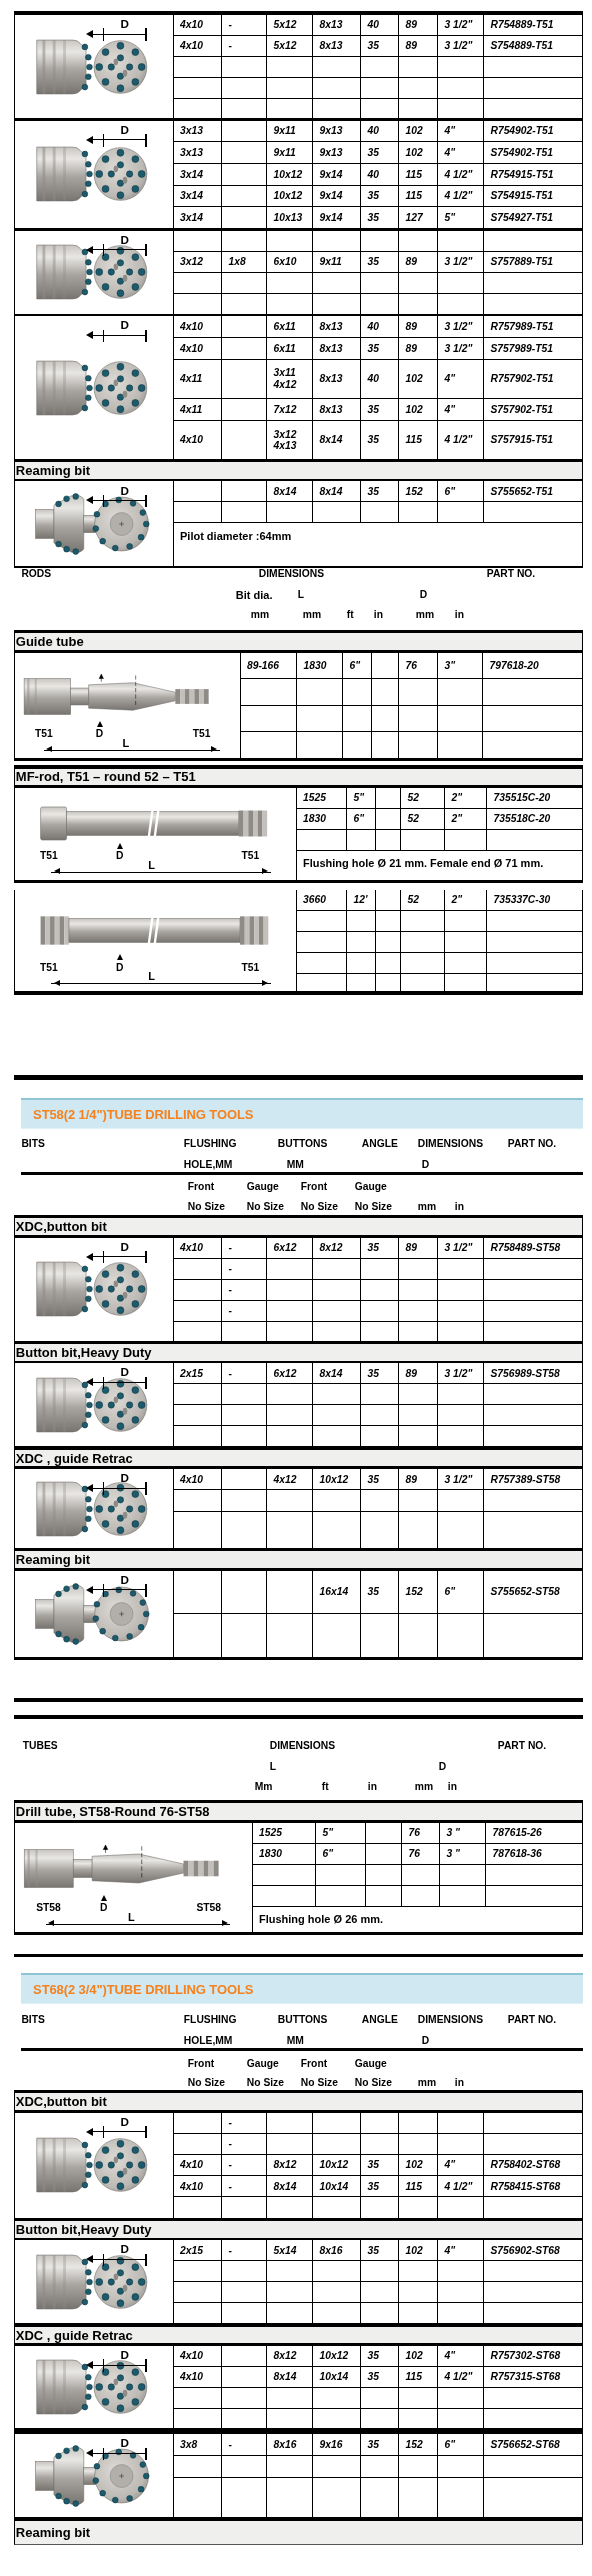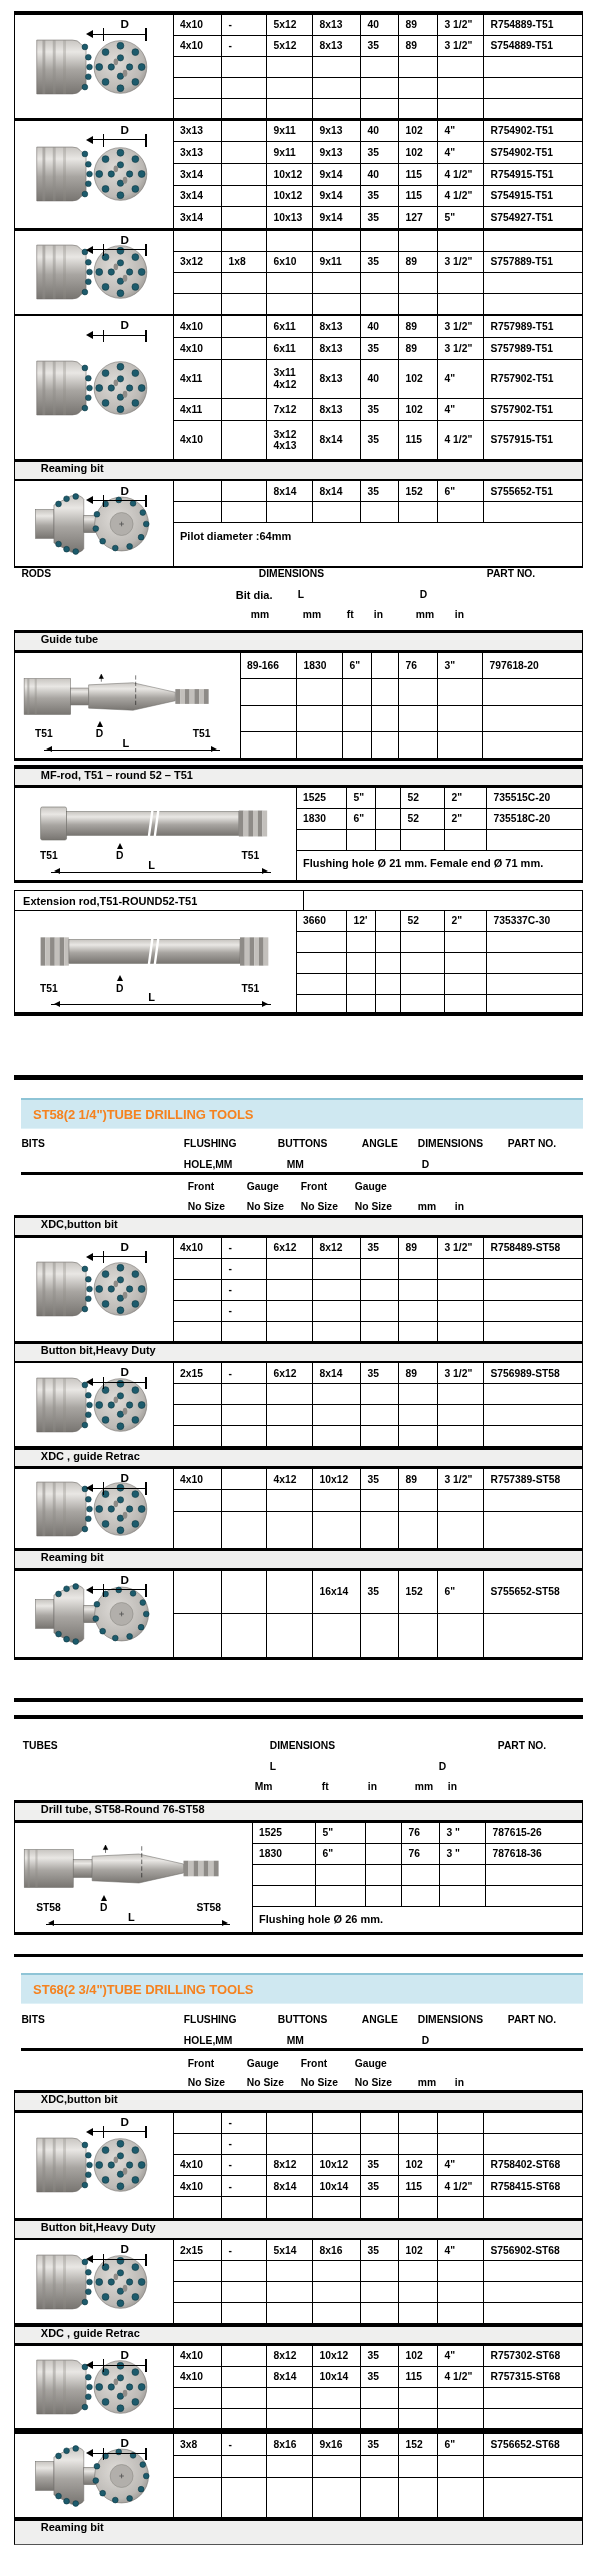--- a/index.html
+++ b/index.html
@@ -6,36 +6,36 @@
   body{width:592px;height:2576px;position:relative;font-family:"Liberation Sans",sans-serif;font-weight:700;color:#000;}
   .sec{position:absolute;left:13.8px;width:569px;}
   .hbar{height:3.4px;background:#000;}
   .hbar.thin{height:2.8px;}
   .rule{position:absolute;left:13.8px;width:569px;height:4.1px;background:#000;}
   
   .tblock{display:flex;border-left:1.4px solid #000;border-right:1.4px solid #000;background:#fff;}
   .imgcell{position:relative;flex:0 0 158px;display:flex;align-items:center;justify-content:center;overflow:hidden;}
   .imgcell.w327{flex-basis:225px;} .imgcell.w408{flex-basis:281px;} .imgcell.w345{flex-basis:237px;}
   .datacol{flex:1;border-left:0.7px solid #000;display:flex;flex-direction:column;min-width:0;}
-  table{border-collapse:collapse;width:100%;table-layout:fixed;flex:1;}
+  table{border-collapse:collapse;width:100%;table-layout:fixed;flex:1;font-style:italic;}
   td{border:0.7px solid #000;font-size:10.3px;font-weight:700;padding:0.7px 2.1px 0.7px 6.2px;height:18.6px;line-height:1.12;white-space:pre-line;overflow:hidden;vertical-align:middle;}
   tr td:first-child{border-left:none;} tr td:last-child{border-right:none;}
   tr:first-child td{border-top:none;} tr:last-child td{border-bottom:none;}
   .note{border-top:0.7px solid #000;flex:1;font-size:11px;padding:6.2px 2.8px 2.8px 6.2px;}
   
   .cg-bits col:nth-child(1){width:48px}.cg-bits col:nth-child(2){width:45px}.cg-bits col:nth-child(3){width:46px}.cg-bits col:nth-child(4){width:48px}.cg-bits col:nth-child(5){width:38px}.cg-bits col:nth-child(6){width:39px}.cg-bits col:nth-child(7){width:46px}
   .cg-guide col:nth-child(1){width:56px}.cg-guide col:nth-child(2){width:46px}.cg-guide col:nth-child(3){width:29px}.cg-guide col:nth-child(4){width:27px}.cg-guide col:nth-child(5){width:39px}.cg-guide col:nth-child(6){width:45px}
   .cg-mf col:nth-child(1){width:50px}.cg-mf col:nth-child(2){width:29px}.cg-mf col:nth-child(3){width:25px}.cg-mf col:nth-child(4){width:44px}.cg-mf col:nth-child(5){width:42px}
   .cg-tubes col:nth-child(1){width:63px}.cg-tubes col:nth-child(2){width:50px}.cg-tubes col:nth-child(3){width:36px}.cg-tubes col:nth-child(4){width:38px}.cg-tubes col:nth-child(5){width:46px}
   
   .tb-t51d tr:nth-child(3) td,.tb-t51d tr:nth-child(5) td{height:36px}
   .tb-st58retrac tr:nth-child(3) td{height:34px}
   .tb-st68coll tr:nth-child(3) td{height:36px}
   
-  .band{height:16.5px;background:#efefee;border-left:1.4px solid #000;border-right:1.4px solid #000;display:flex;align-items:flex-start;padding-left:26px;font-size:11px;}
+  .band{height:16.5px;background:#efefee;border-left:1.4px solid #000;border-right:1.4px solid #000;display:flex;align-items:center;padding-left:1px;font-size:13px;}
   
   .cyanband{margin-left:6.9px;height:28px;background:#cfe8f1;border-top:2.1px solid #8ec4d6;border-bottom:1.4px solid #dff1f7;display:flex;align-items:center;padding-left:12.4px;color:#f5821f;font-size:13px;letter-spacing:-0.1px;}
   
   .hdrzone{position:relative;background:#fff;}
   .posrow span{position:absolute;white-space:nowrap;font-size:10.3px;}
   .sth1 span:nth-child(1){left:7.6px}.sth1 span:nth-child(2){left:170px}.sth1 span:nth-child(3){left:264px}.sth1 span:nth-child(4){left:348px}.sth1 span:nth-child(5){left:404px}.sth1 span:nth-child(6){left:494px}
   .sth2 span:nth-child(1){left:170px}.sth2 span:nth-child(2){left:273px}.sth2 span:nth-child(3){left:408px}
   .sth3 span:nth-child(1){left:174px}.sth3 span:nth-child(2){left:233px}.sth3 span:nth-child(3){left:287px}.sth3 span:nth-child(4){left:341px}
   .sth4 span:nth-child(1){left:174px}.sth4 span:nth-child(2){left:233px}.sth4 span:nth-child(3){left:287px}.sth4 span:nth-child(4){left:341px}.sth4 span:nth-child(5){left:404px}.sth4 span:nth-child(6){left:441px}
   .rodsh1 span:nth-child(1){left:7.6px}.rodsh1 span:nth-child(2){left:245px}.rodsh1 span:nth-child(3){left:473px}
@@ -695,26 +695,20 @@
               <td></td>
             </tr>
           </tbody>
         </table>
       <div class="note">Flushing hole Ø 21 mm. Female end Ø 71 mm.</div>
     </div>
   </div>
   <div class="hbar"></div>
 
   <div style="height:6.9px"></div>
-  <div class="extband">
-    <div class="lcell">
-        <span>Extension rod,T51-ROUND52-T51</span>
-      </div>
-    <div class="rcell"></div>
-  </div>
 
   <div class="tblock" style="height:101px;border-bottom:none">
     <div class="imgcell w408 extcell">
       <svg class="rod-svg" viewBox="0 0 400 100">
           <use href="#sym-ext"></use>
         </svg>
       <span class="rl-left">T51</span>
       <span class="rl-right">T51</span>
       <span class="dup"></span>
       <span class="rl-d">D</span>

